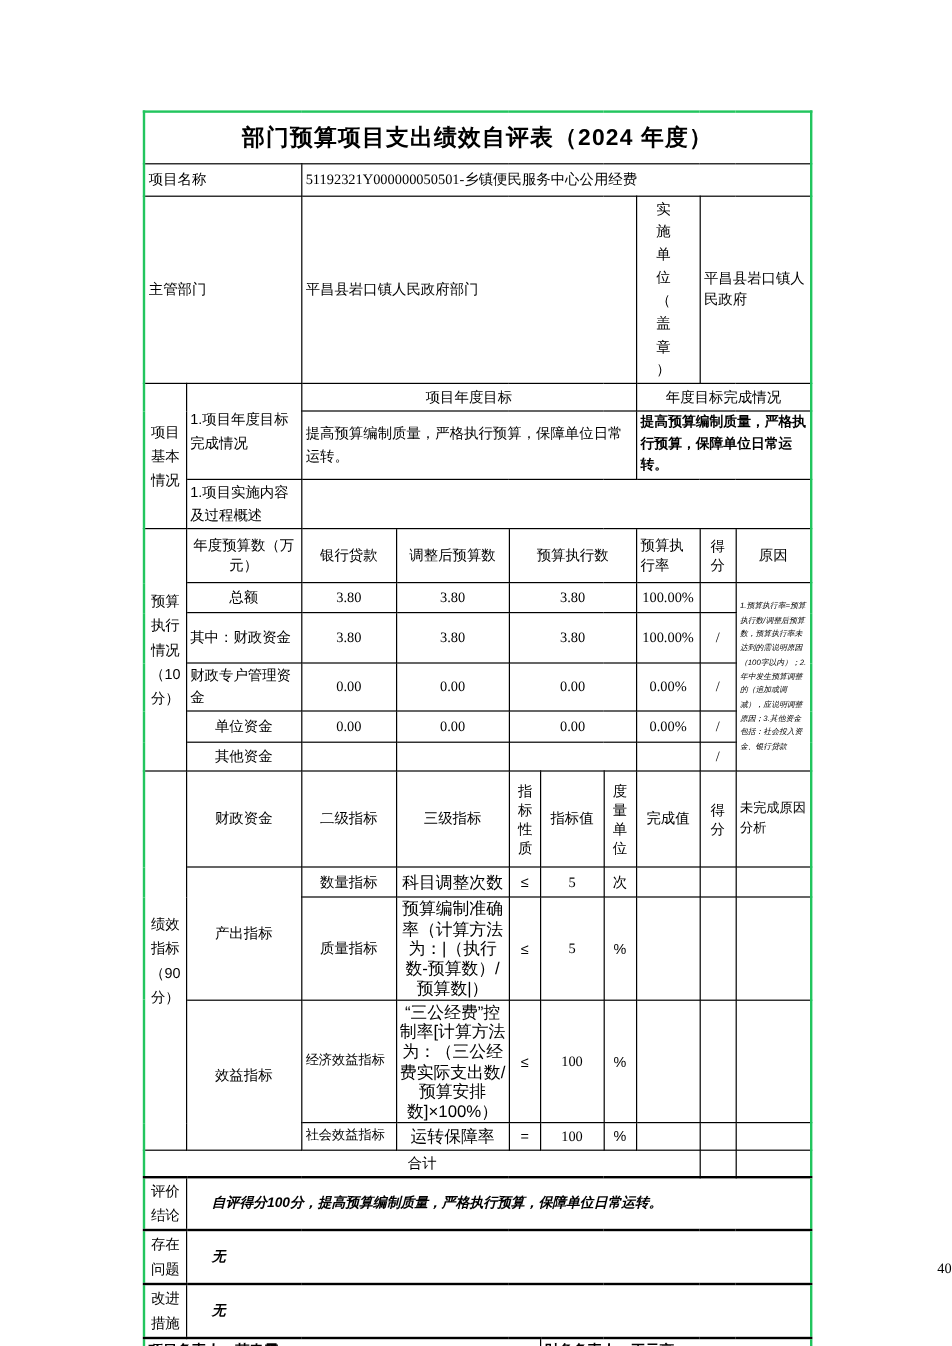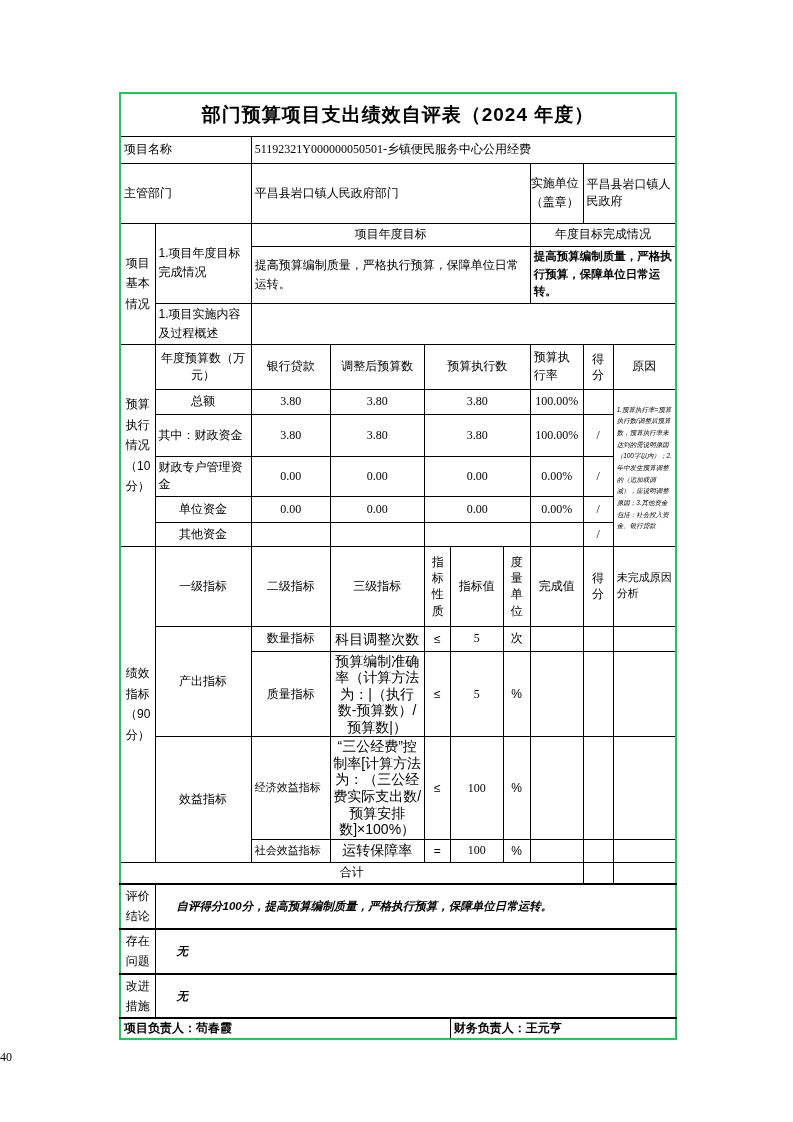--- a/index.html
+++ b/index.html
@@ -15,21 +15,21 @@
   .title-cell{font-size:19px;font-weight:bold;text-align:center;letter-spacing:1px;}
   .sec{padding:1px 4px;word-break:break-all;text-align:center;line-height:1.7;margin-left:28px;}
   .vh{padding:1px 7px;word-break:break-all;text-align:center;line-height:1.35;}
   .wrapc{word-break:break-all;text-align:left;line-height:1.45;}
   .l3{font-size:14px;line-height:1.18;text-align:center;padding:1px 2px;}
   .serif{font-family:"Liberation Serif","DejaVu Serif",serif;}
   .note{font-size:6.5px;font-style:italic;line-height:1.8;padding:2px 3px;text-align:left;}
   .goal{line-height:1.55;vertical-align:middle;}
   .tt{border-top:2px solid #000;}
   .concl{font-style:italic;font-weight:600;font-size:11.5px;padding-left:21px;}
-  .pageno{position:absolute;left:0;width:100%;top:1050px;text-align:left;font-size:12px;
+  .pageno{position:absolute;left:0;width:100%;top:1050px;text-align:right;font-size:12px;
           font-family:"Liberation Serif","DejaVu Serif",serif;}
 </style>
 </head>
 <body>
 
 <div class="page">
   <div class="sheet">
     <table>
       <colgroup>
         <col style="width:6.3%">
@@ -50,21 +50,21 @@
       </tr>
 
       <tr style="height:27px">
         <td colspan="2" class="l">项目名称</td>
         <td colspan="8" class="l serif">51192321Y000000050501-乡镇便民服务中心公用经费</td>
       </tr>
 
       <tr style="height:60px">
         <td colspan="2" class="l">主管部门</td>
         <td colspan="5" class="l">平昌县岩口镇人民政府部门</td>
-        <td class="l" style="word-break:break-all;line-height:1.6;padding:1px 0">实施单位（盖章）</td>
+        <td class="l" style="word-break:break-all;line-height:1.6;padding:1px 16px">实施单位（盖章）</td>
         <td colspan="2" class="wrapc">平昌县岩口镇人民政府</td>
       </tr>
 
       <tr style="height:23px">
         <td rowspan="3" class="sec">项目基本情况</td>
         <td rowspan="2" class="l" style="line-height:1.6">1.项目年度目标完成情况</td>
         <td colspan="5" class="c">项目年度目标</td>
         <td colspan="3" class="c">年度目标完成情况</td>
       </tr>
       <tr style="height:57px">
@@ -124,21 +124,21 @@
         <td class="c">其他资金</td>
         <td class="c serif"></td>
         <td class="c serif"></td>
         <td colspan="3" class="c serif"></td>
         <td class="c serif"></td>
         <td class="c serif">/</td>
       </tr>
 
       <tr style="height:80px">
         <td rowspan="5" class="sec">绩效指标（90分）</td>
-        <td class="c">一级指标</td>
+        <td class="c">财政资金</td>
         <td class="c">二级指标</td>
         <td class="c">三级指标</td>
         <td class="vh">指标性质</td>
         <td class="c">指标值</td>
         <td class="vh">度量单位</td>
         <td class="c">完成值</td>
         <td class="vh">得分</td>
         <td class="wrapc" style="font-size:11px">未完成原因分析</td>
       </tr>
 

